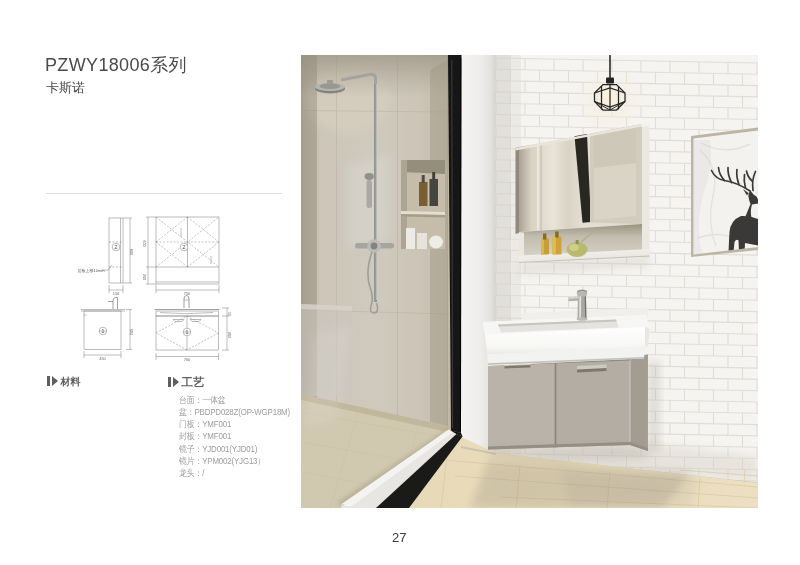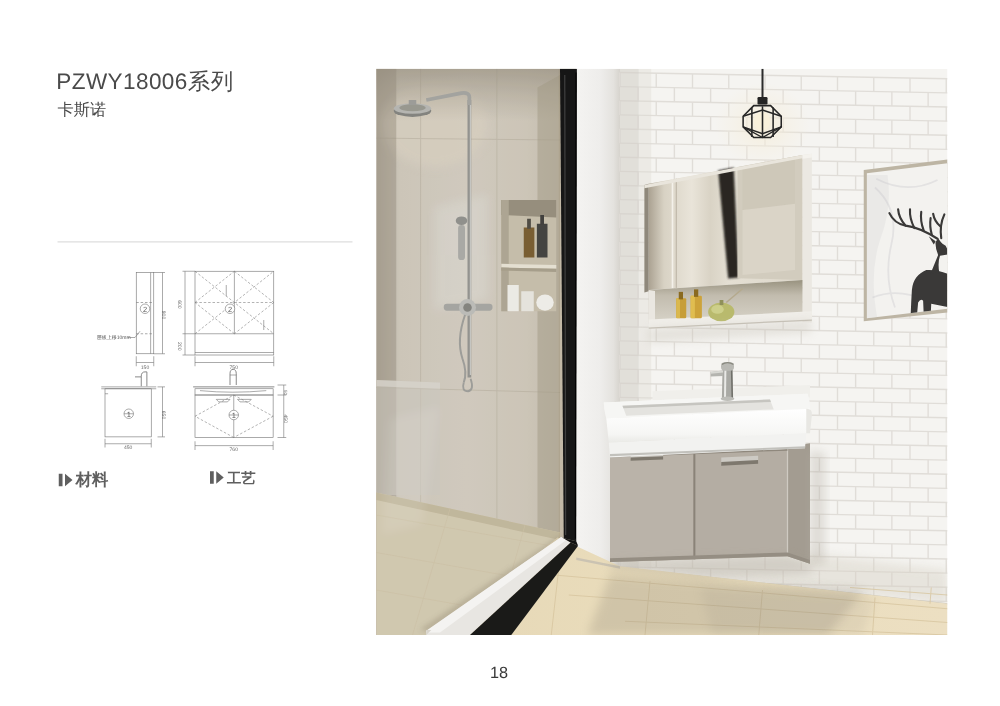--- a/index.html
+++ b/index.html
@@ -118,27 +118,36 @@
     <text x="230.5" y="313" font-size="3.6" fill="#666" stroke="none" transform="rotate(90 228.5 312)" text-anchor="middle">50</text>
     <text x="230.5" y="334" font-size="4" fill="#666" stroke="none" transform="rotate(90 228.5 333)" text-anchor="middle">450</text>
     <line x1="156" y1="356.5" x2="218.5" y2="356.5"></line>
     <line x1="156" y1="353" x2="156" y2="360"></line>
     <line x1="218.5" y1="353" x2="218.5" y2="360"></line>
     <text x="187" y="361" font-size="4" fill="#666" stroke="none" text-anchor="middle">760</text>
   </g>
 </g>
 </svg>
 
-<div class="abs" style="left:47px;top:375px;font-size:13px;font-weight:bold;color:#5f5f5f;">
+<div class="abs" style="left:47px;top:375px;font-size:10px;font-weight:bold;color:#5f5f5f;">
 <span style="display:inline-block;width:2.5px;height:10px;background:#5f5f5f;vertical-align:-1px;"></span><span style="display:inline-block;width:0;height:0;border-left:6.5px solid #5f5f5f;border-top:5px solid transparent;border-bottom:5px solid transparent;margin:0 3px 0 2px;vertical-align:-1px;"></span>材料</div>
 
 
 <div class="abs" style="left:168px;top:375px;font-size:11.5px;font-weight:bold;color:#5f5f5f;">
 <span style="display:inline-block;width:2.5px;height:10px;background:#5f5f5f;vertical-align:-1px;"></span><span style="display:inline-block;width:0;height:0;border-left:6.5px solid #5f5f5f;border-top:5px solid transparent;border-bottom:5px solid transparent;margin:0 3px 0 2px;vertical-align:-1px;"></span>工艺</div>
 
+<div class="abs" style="left:179px;top:393.5px;">
+  <div class="itemtxt">台面：一体盆</div>
+  <div class="itemtxt">盆：PBDPD028Z(OP-WGP18M)</div>
+  <div class="itemtxt">门板：YMF001</div>
+  <div class="itemtxt">封板：YMF001</div>
+  <div class="itemtxt">镜子：YJD001(YJD01)</div>
+  <div class="itemtxt">镜片：YPM002(YJG13）</div>
+  <div class="itemtxt">龙头：/</div>
+</div>
 
 <svg class="abs" style="left:301px;top:55px;" width="457" height="453" viewBox="301 55 457 453">
   <defs>
     <linearGradient id="tileg" x1="0" y1="0" x2="1" y2="0">
       <stop offset="0" stop-color="#b3aa99"></stop>
       <stop offset="0.12" stop-color="#cdc5b6"></stop>
       <stop offset="0.45" stop-color="#d2cabc"></stop>
       <stop offset="0.75" stop-color="#cdc4b4"></stop>
       <stop offset="1" stop-color="#c0b6a4"></stop>
     </linearGradient>
@@ -851,15 +860,15 @@
     <ellipse cx="582" cy="319" rx="5.5" ry="1.8" fill="#bcbcb7"></ellipse>
   </g>
 
   <g>
     <polygon points="648,360 660,362 660,452 648,452" fill="#b5afa4" opacity="0.35" filter="url(#soft2)"></polygon>
     <polygon points="489,449 630,444 648,450 649,459 560,463 489,456" fill="#9d968a" opacity="0.28" filter="url(#soft2)"></polygon>
   </g>
 
 </svg>
 
-<div class="abs" style="left:392px;top:530px;font-size:13px;color:#3a3a3a;">18</div>
+<div class="abs" style="left:392px;top:530px;font-size:13px;color:#3a3a3a;">27</div>
 
 </div>
 
 </body></html>

